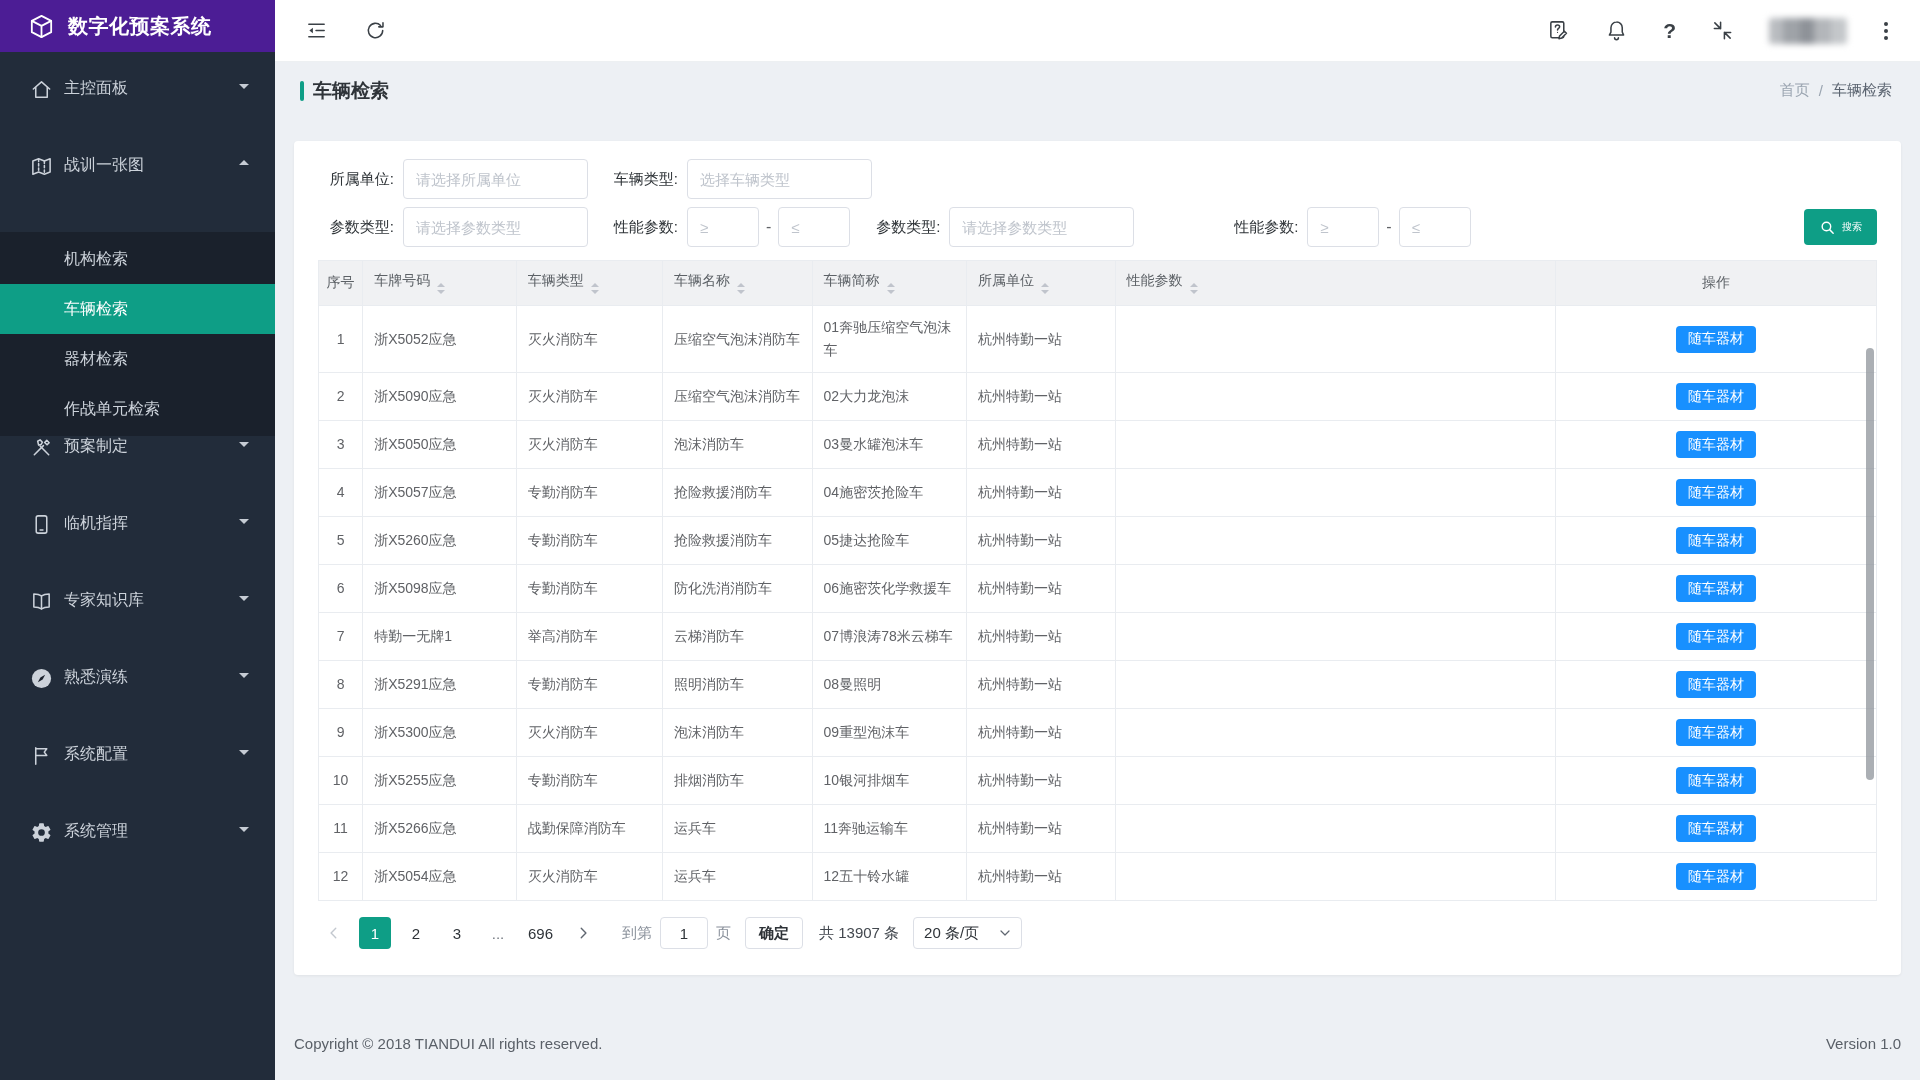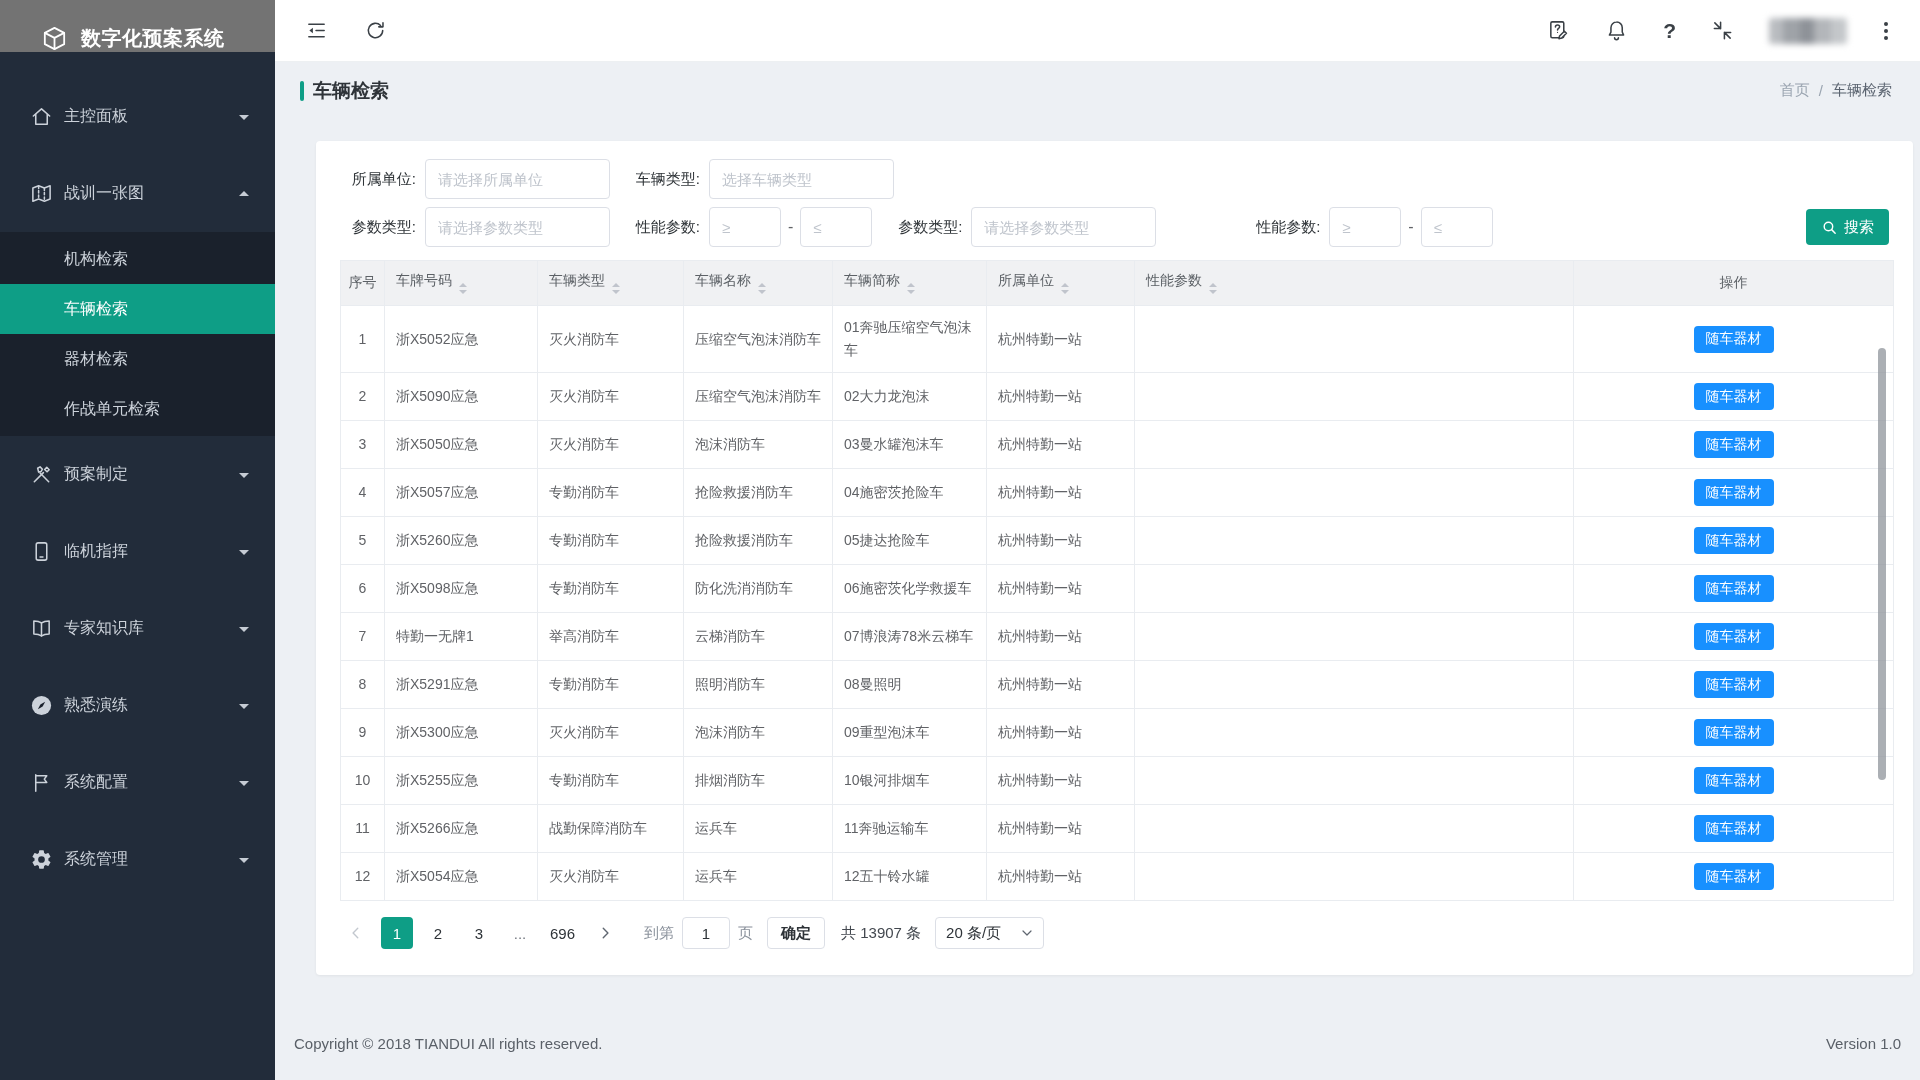--- a/index.html
+++ b/index.html
@@ -2,26 +2,26 @@
 <html><head>
 <meta charset="utf-8">
 <style>
   * { box-sizing: border-box; margin: 0; padding: 0; }
   html,body { width:1920px; height:1080px; overflow:hidden;
     font-family:"Liberation Sans","DejaVu Sans",sans-serif; background:#edf0f4; }
   .layout { display:flex; height:100%; }
 
   
   aside { width:275px; flex-shrink:0; background:#222c3a; color:#ccd2da; }
-  .logo { height:52px; background:#737373; display:flex; align-items:flex-end; padding-left:41px; color:#fff; }
+  .logo { height:52px; background:#4c1d95; display:flex; align-items:center; padding-left:28px; color:#fff; }
   .logo-icon { width:27px; height:27px; margin-right:13px; }
   .logo-icon svg { width:100%; height:100%; }
   .logo-title { font-size:20px; font-weight:bold; letter-spacing:.5px; }
   nav { padding-top:26px; }
-  .nav-item { height:77px; display:flex; align-items:center; padding:0 26px 0 30px; font-size:16px; cursor:pointer; }
+  .nav-item { height:77px; display:flex; align-items:flex-start; padding:0 26px 0 30px; font-size:16px; cursor:pointer; }
   .nav-icon { width:23px; height:23px; margin-right:11px; flex-shrink:0; color:#ccd2da; }
   .nav-icon svg { width:100%; height:100%; }
   .caret { margin-left:auto; width:0; height:0; border:5px solid transparent; }
   .caret.down { border-top-color:#c6ccd4; margin-top:6px; }
   .caret.up { border-bottom-color:#c6ccd4; margin-bottom:6px; }
   .submenu { background:#1a212c; padding:2px 0; }
   .submenu-item { height:50px; line-height:50px; padding-left:64px; font-size:16px; cursor:pointer; }
   .submenu-item.active { background:#0e9e86; color:#fff; }
 
   
@@ -38,35 +38,35 @@
   .kebab { display:flex; flex-direction:column; gap:3px; cursor:pointer; padding:2px; }
   .kebab i { width:4px; height:4px; border-radius:50%; background:#3a4046; }
 
   .page-head { height:57px; display:flex; align-items:center; padding:0 28px 0 25px; flex-shrink:0; }
   .title-marker { width:4px; height:20px; border-radius:2px; background:#0e9e86; margin-right:9px; }
   .page-title { font-size:19px; font-weight:bold; color:#2e3338; }
   .breadcrumb { margin-left:auto; font-size:15px; color:#9aa4b0; display:flex; gap:9px; align-items:center; }
   .breadcrumb .bc-home { cursor:pointer; }
   .breadcrumb .bc-current { color:#5b6470; }
 
-  .content { flex:1; padding:0 7px;margin-left:34px; }
+  .content { flex:1; padding:0 19px; }
   .card { background:#fff; border-radius:4px; box-shadow:0 1px 3px rgba(0,0,0,.06); margin-top:22px; padding:18px 24px 26px; }
 
   
   .frow { display:flex; align-items:center; margin-bottom:8px; }
   .fgroup { display:flex; align-items:center; margin-right:14px; }
   .flabel { width:76px; text-align:right; margin-right:9px; font-size:15px; color:#2f3438; white-space:nowrap; }
   .flabel.wide { width:150px; }
   .fin { height:40px; width:185px; border:1px solid #dcdfe6; border-radius:4px; padding:0 12px; font-size:15px;
     color:#333; font-family:inherit; outline:none; }
   .fin::placeholder { color:#bfc4cc; }
   .fin.range { width:72px; }
   .dash { margin:0 7px; color:#606266; }
   .search-btn { margin-left:auto; height:36px; padding:0 15px; background:#0e9e86; border:none; border-radius:4px;
-    color:#fff; font-size:15px; display:flex; align-items:center; gap:6px; cursor:pointer; font-family:inherit; }
+    color:#fff; font-size:10px; display:flex; align-items:center; gap:6px; cursor:pointer; font-family:inherit; }
   .search-btn svg { width:17px; height:17px; }
 
   
   .table-wrap { position:relative; margin-top:13px; }
   table { width:100%; border-collapse:collapse; table-layout:fixed; }
   col.c-no{width:44px} col.c-plate{width:153px} col.c-type{width:146px} col.c-name{width:149px}
   col.c-short{width:154px} col.c-unit{width:148px} col.c-param{width:439px} col.c-op{width:320px}
   th { background:#f0f1f3; font-weight:400; font-size:14px; color:#5c6166; text-align:left;
     padding:11px 11px; border:1px solid #e9ecf0; }
   th.center, td.center { text-align:center; padding-left:4px; padding-right:4px; }

